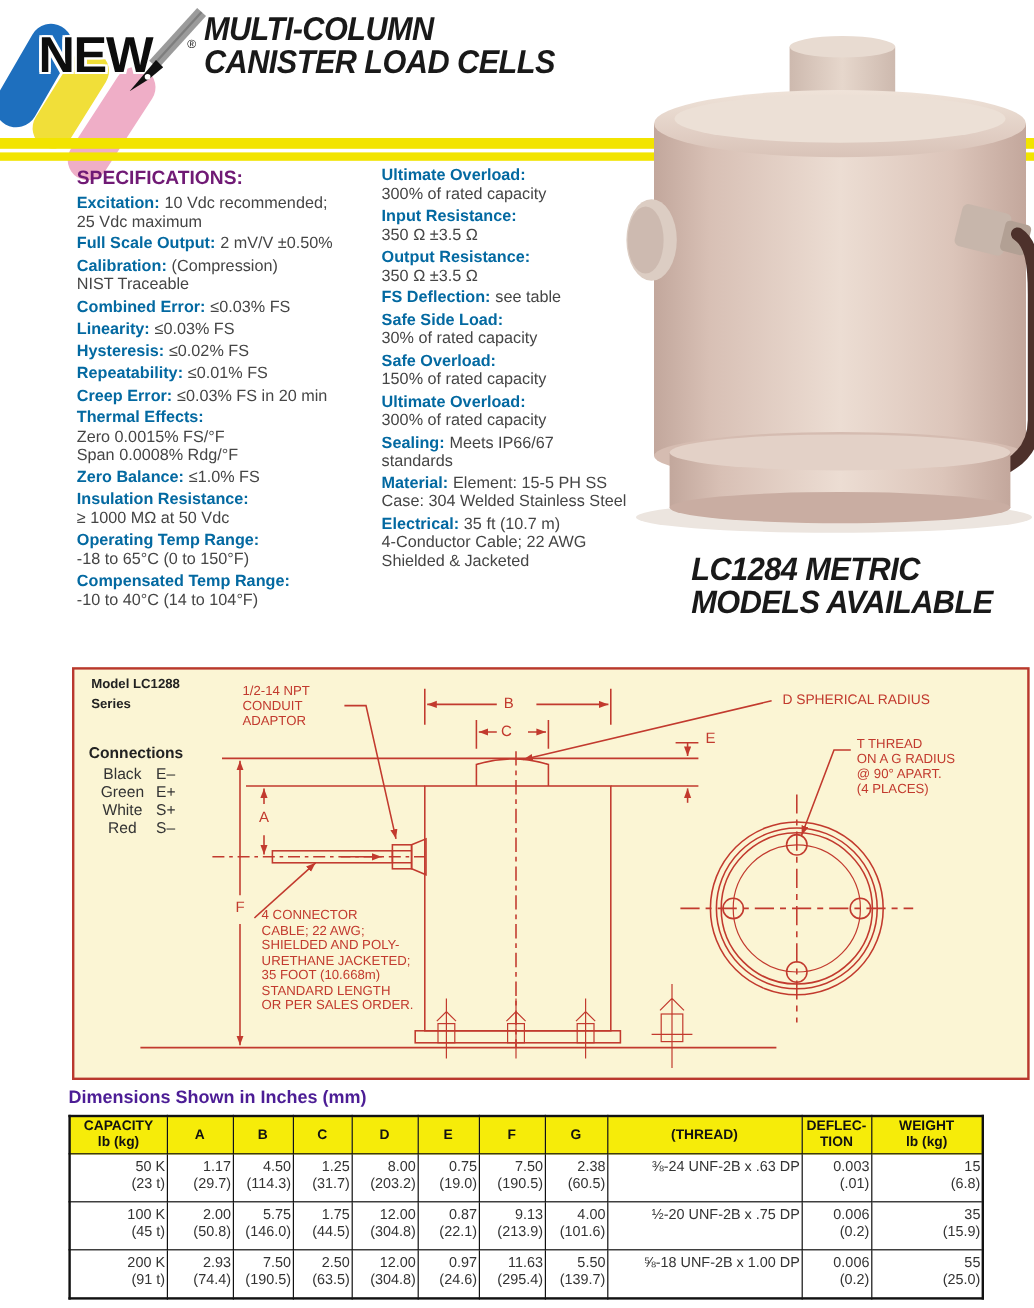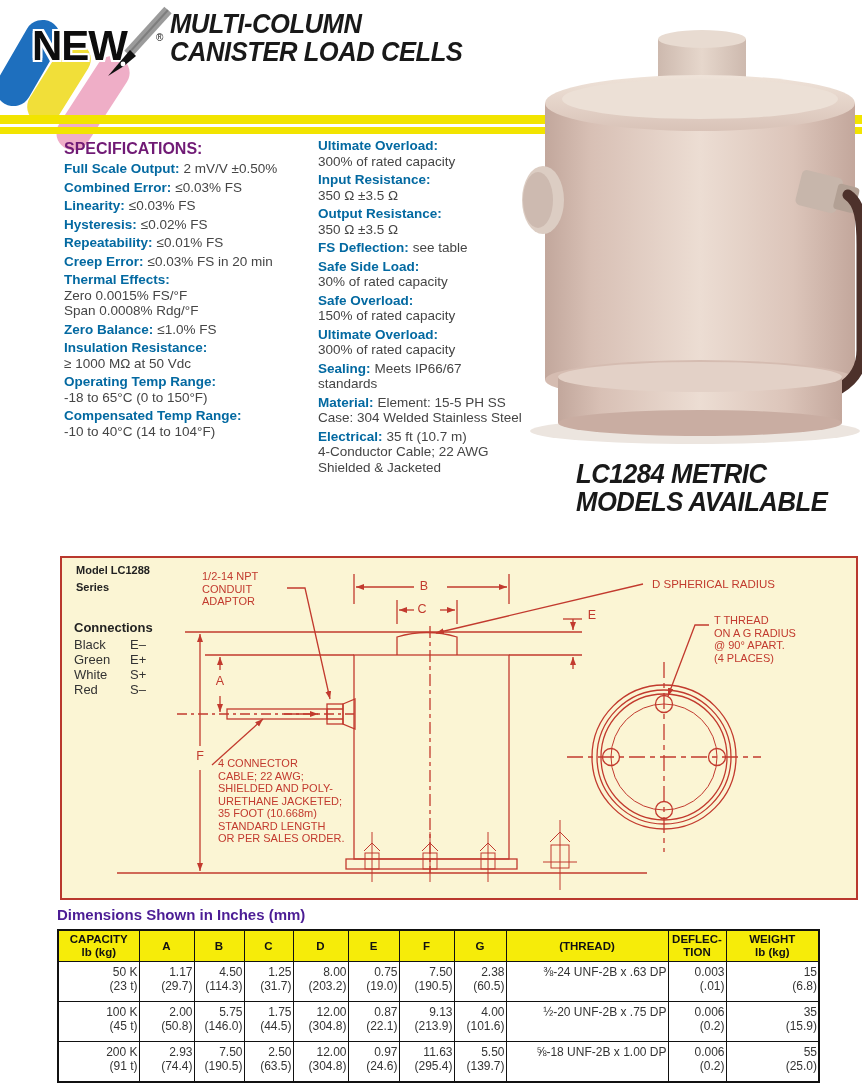--- a/index.html
+++ b/index.html
@@ -42,21 +42,21 @@
 
   
   .diagram { position:absolute; left:60px; top:556px; width:794px; height:340px;
              background:#fbf5d4; border:2px solid #b9382e; z-index:2; }
   .dwg { position:absolute; left:0; top:0; }
   .dmodel { position:absolute; left:14px; top:4px; font-size:11px; font-weight:bold; color:#222;
             line-height:17px; white-space:pre-line; }
   .conn { position:absolute; left:12px; top:62px; width:120px; color:#333; }
   .conn-t { font-weight:bold; font-size:13px; color:#222; margin-bottom:2px; }
   .crow { font-size:13px; line-height:15px; }
-  .crow .cw { display:inline-block; width:56px; }
+  .crow .cw { display:inline-block; width:56px;text-align:center; }
   .dlbl { position:absolute; color:#c23a2e; font-size:11px; line-height:12.5px; white-space:pre-line; }
   .dletter { position:absolute; color:#c23a2e; font-size:12.5px; width:16px; text-align:center; }
   .nowrap { white-space:nowrap; }
 
   
   .tbl-title { position:absolute; left:57px; top:906px; font-size:15px; font-weight:bold; color:#4c1d95; }
   .dims { position:absolute; left:57px; top:929px; width:761px; border-collapse:collapse; table-layout:fixed;
           border:2px solid #111; }
   .dims th { background:#f6ec09; border:1px solid #111; font-size:11.5px; line-height:13px;
              white-space:pre-line; padding:2px 1px; color:#111; vertical-align:middle; }
@@ -133,21 +133,25 @@
     <path d="M368,170 C380,178 382,196 382,220 L382,325 C382,358 352,378 296,372" stroke="#4d312b" stroke-width="11" fill="none" stroke-linecap="round"></path>
     <g>
       <rect x="78" y="352" width="284" height="46" fill="url(#gb)"></rect>
       <ellipse cx="220" cy="352" rx="142" ry="15" fill="#e3d1c7"></ellipse>
       <ellipse cx="220" cy="398" rx="142" ry="13" fill="#c9ada2"></ellipse>
     </g>
   </svg>
 
   <div class="spec-col spec-left">
     <div class="spec-h">SPECIFICATIONS:</div>
+    <div class="spec"><b>Excitation:</b><span class="v">10 Vdc recommended;
+25 Vdc maximum</span></div>
     <div class="spec"><b>Full Scale Output:</b><span class="v">2 mV/V ±0.50%</span></div>
+    <div class="spec"><b>Calibration:</b><span class="v">(Compression)
+NIST Traceable</span></div>
     <div class="spec"><b>Combined Error:</b><span class="v">≤0.03% FS</span></div>
     <div class="spec"><b>Linearity:</b><span class="v">≤0.03% FS</span></div>
     <div class="spec"><b>Hysteresis:</b><span class="v">≤0.02% FS</span></div>
     <div class="spec"><b>Repeatability:</b><span class="v">≤0.01% FS</span></div>
     <div class="spec"><b>Creep Error:</b><span class="v">≤0.03% FS in 20 min</span></div>
     <div class="spec"><b>Thermal Effects:</b><span class="v">
 Zero 0.0015% FS/°F
 Span 0.0008% Rdg/°F</span></div>
     <div class="spec"><b>Zero Balance:</b><span class="v">≤1.0% FS</span></div>
     <div class="spec"><b>Insulation Resistance:</b><span class="v">

